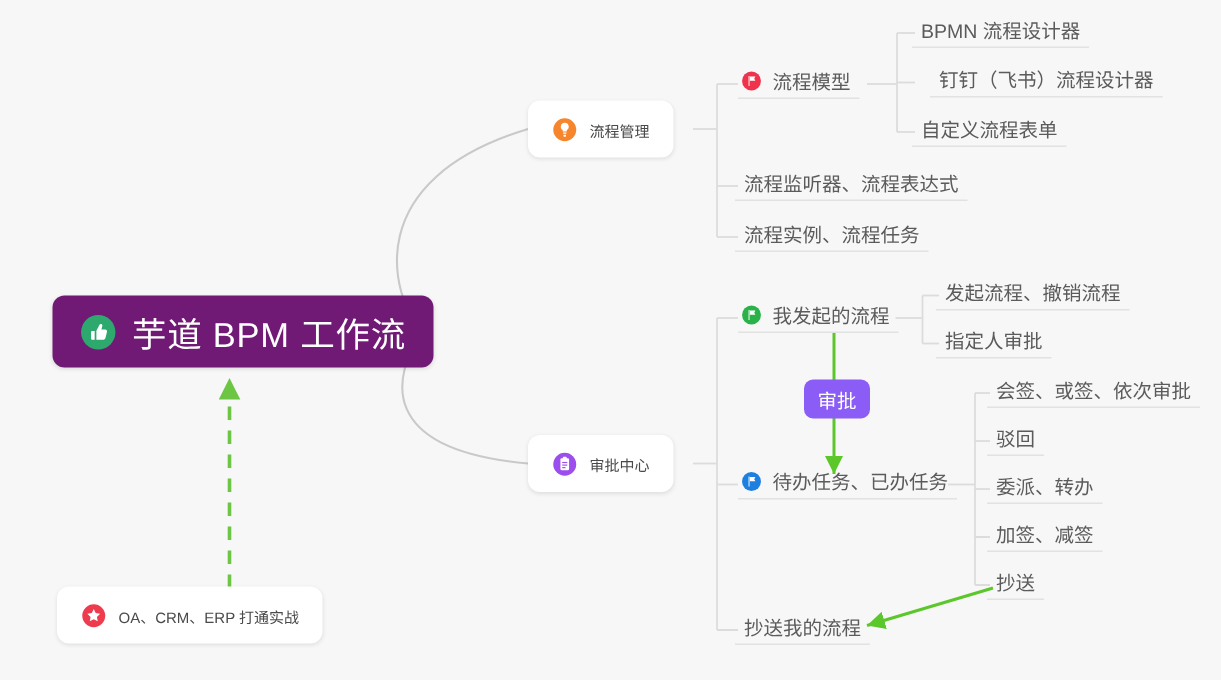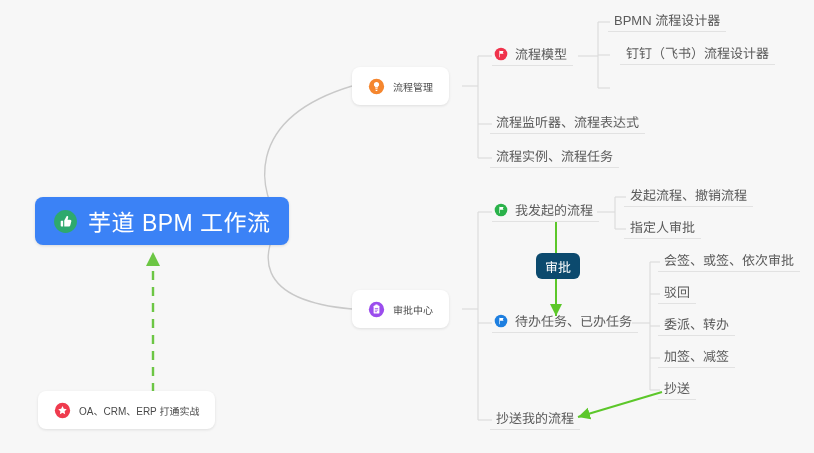--- a/index.html
+++ b/index.html
@@ -32,21 +32,21 @@
   .node {
     position: absolute;
     display: flex;
     align-items: center;
     box-sizing: border-box;
     white-space: nowrap;
   }
 
   
   .root-node {
-    background: #3b82f6;
+    background: #701a75;
     border-radius: 8px;
     padding: 0 18px;
     height: 48px;
     box-shadow: 0 1px 3px rgba(0,0,0,0.12);
   }
   .root-label {
     color: #ffffff;
     font-size: 23px;
     letter-spacing: 0.5px;
     margin-left: 10px;
@@ -81,21 +81,21 @@
   }
   .leaf-label {
     line-height: 1;
   }
   .leaf-node .leaf-label.iconed {
     margin-left: 7px;
   }
 
   
   .tag-node {
-    background: #0c4a6e;
+    background: #8b5cf6;
     border-radius: 6px;
     height: 26px;
     padding: 0 9px;
     justify-content: center;
   }
   .tag-label {
     color: #ffffff;
     font-size: 13px;
   }
 
@@ -194,20 +194,23 @@
     </span>
     <span class="leaf-label iconed">流程模型</span>
   </div>
 
   <div class="node leaf-node" style="left:608px; top:10px;justify-content:flex-end;">
     <span class="leaf-label">BPMN 流程设计器</span>
   </div>
   <div class="node leaf-node" style="left:608px; top:43px;margin-left:12px;">
     <span class="leaf-label">钉钉（飞书）流程设计器</span>
   </div>
+  <div class="node leaf-node" style="left:608px; top:76px;">
+    <span class="leaf-label">自定义流程表单</span>
+  </div>
 
   <div class="node leaf-node" style="left:490px; top:112px;justify-content:flex-end;">
     <span class="leaf-label">流程监听器、流程表达式</span>
   </div>
   <div class="node leaf-node" style="left:490px; top:146px;">
     <span class="leaf-label">流程实例、流程任务</span>
   </div>
 
   <div class="node card-node" style="left:352px; top:290px;">
     <span class="icon">

